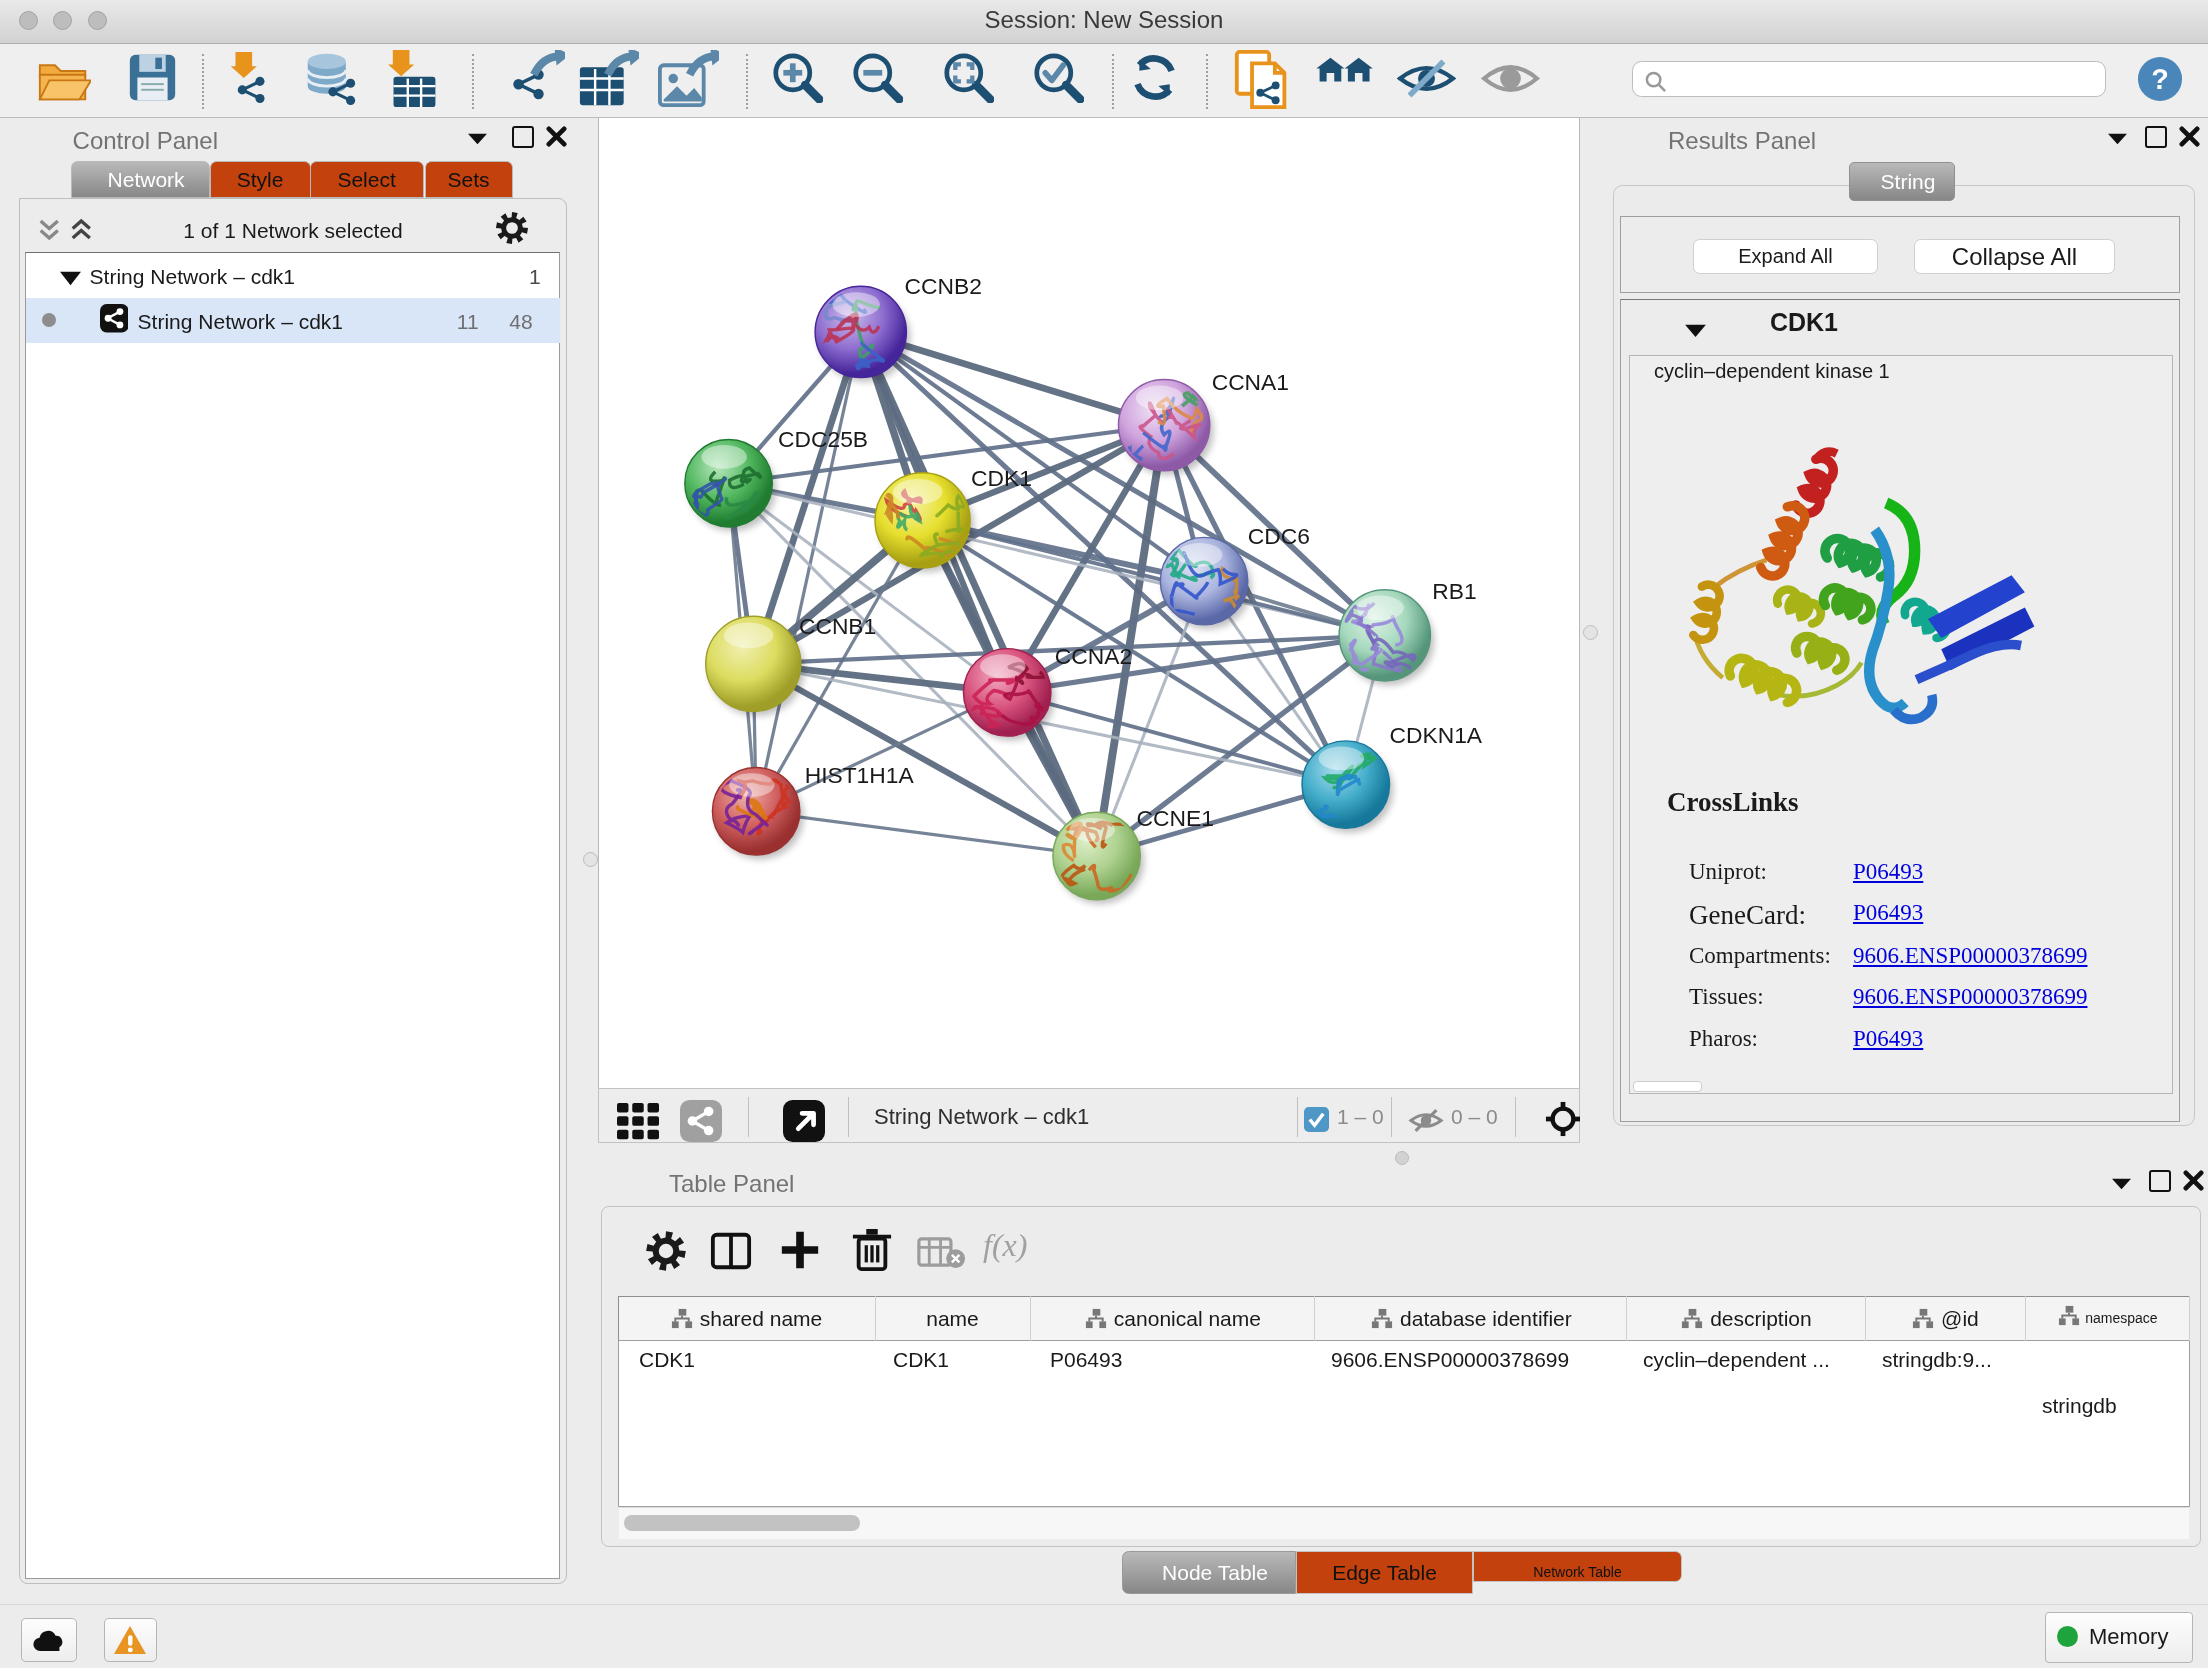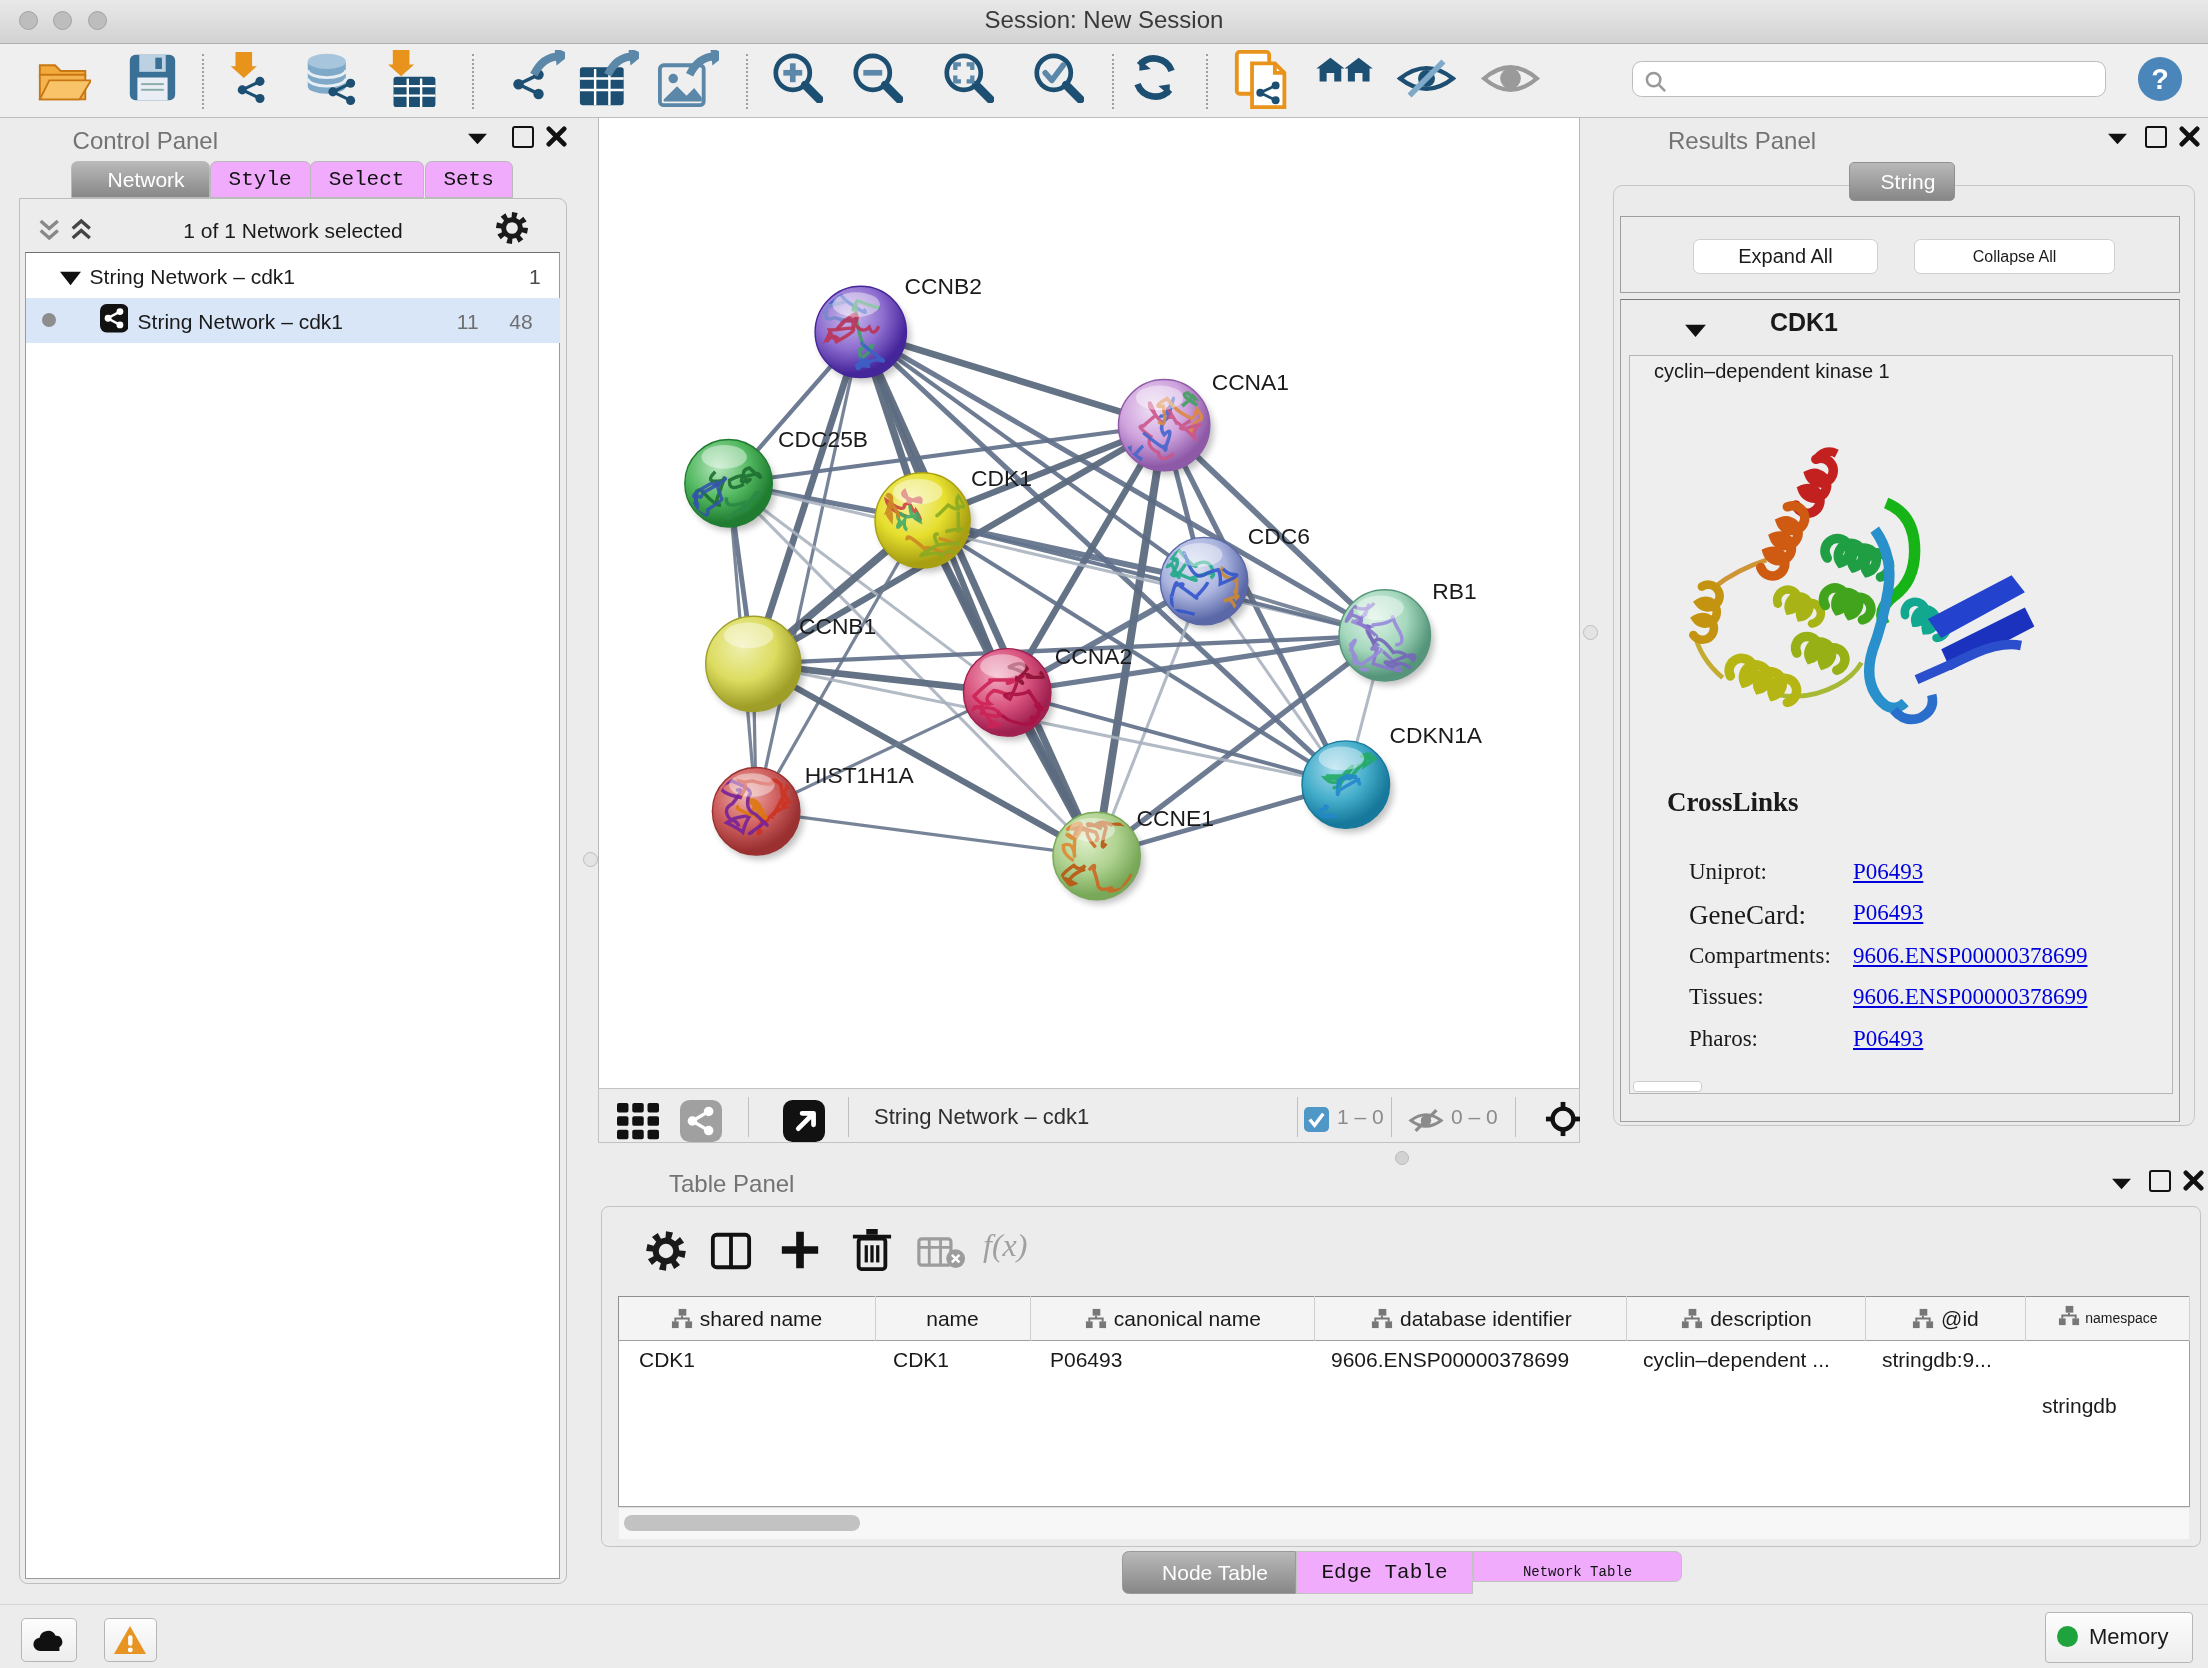--- a/index.html
+++ b/index.html
@@ -15,21 +15,21 @@
   #toolbar{left:0;top:44px;width:2208px;height:73px;background:#efefef;
       border-bottom:1px solid #bdbdbd;}
   .tbsep{position:absolute;top:9.5px;height:55px;width:0;
       border-left:2.9px dotted #9f9f9f;}
   .tbi{position:absolute;}
   #searchbox{position:absolute;left:1632px;top:17px;width:474px;height:36px;
       background:#fff;border:1.9px solid #bdbdbd;border-radius:9.5px;box-sizing:border-box;}
   #controlpanel{left:7.6px;top:118px;width:590px;height:1466px;background:#ececec;}
   .panehdr{font-size:24px;color:#737373;margin-left:44px;}
   .tabsel{background:linear-gradient(#b9b9b9,#878787);color:#fff;padding-left:12px;}
-  .tabun{background:#f0abfc;color:#111;font-family:Liberation Mono, monospace;}
+  .tabun{background:#c2410c;color:#111;}
   #netview{left:598px;top:118px;width:982px;height:970px;background:#ffffff;
       border-left:1px solid #b8b8b8;border-right:1px solid #b8b8b8;box-sizing:border-box;}
   #netbar{left:598px;top:1088px;width:982px;height:55px;background:#ededed;
       border:1px solid #c2c2c2;box-sizing:border-box;}
   #resultspanel{left:1580px;top:118px;width:629px;height:1029px;background:#ececec;}
   #tablepanel{left:590px;top:1147px;width:1619px;height:457px;background:#ececec;}
   #statusbar{left:0;top:1604px;width:2208px;height:65px;background:#ececec;
       border-top:1px solid #d6d6d6;}
   a.lnk{color:#0000dd;}
 </style>
@@ -576,21 +576,21 @@
       <path d="M3 5 L23 5 L13 16 Z" fill="#111"></path>
     </svg>
 <div class="abs" style="left:565px;top:7.6px;width:18px;height:18px;border:2.9px solid #111;border-radius:2.9px;"></div>
 <svg class="abs" style="left:599px;top:7.6px;" width="21" height="21" viewBox="0 0 22 22">
       <path d="M3 3 L19 19 M19 3 L3 19" stroke="#111" stroke-width="5" stroke-linecap="round"></path>
     </svg>
 <div class="abs" style="left:33px;top:67px;width:580px;height:939px;background:#ebebeb;border:1px solid #c6c6c6;border-radius:9.5px;"></div>
 <div class="abs tabsel" style="left:269px;top:44px;width:106px;height:39px;border:1px solid #909090;border-radius:5px;box-sizing:border-box;text-align:center;line-height:37px;font-size:21px;">String</div>
 <div class="abs" style="left:40px;top:98px;width:558px;height:75px;background:#ececec;border:1px solid #9e9e9e;"></div>
 <div class="abs" style="left:113px;top:121px;width:185px;height:35px;background:#fff;border:1px solid #cfcfcf;border-radius:6.7px;box-sizing:border-box;text-align:center;line-height:33px;font-size:20px;">Expand All</div>
-<div class="abs" style="left:334px;top:121px;width:201px;height:35px;background:#fff;border:1px solid #cfcfcf;border-radius:6.7px;box-sizing:border-box;text-align:center;line-height:33px;font-size:16px;">Collapse All</div>
+<div class="abs" style="left:334px;top:121px;width:201px;height:35px;background:#fff;border:1px solid #cfcfcf;border-radius:6.7px;box-sizing:border-box;text-align:center;line-height:33px;font-size:24px;">Collapse All</div>
 <div class="abs" style="left:40px;top:181px;width:558px;height:821px;background:#ececec;border:1px solid #9e9e9e;border-top:1.9px solid #777;"></div>
 <svg class="abs" style="left:103px;top:204px;" width="25" height="17" viewBox="0 0 26 18">
       <path d="M2 3 L24 3 L13 16 Z" fill="#111"></path>
     </svg>
 <div class="abs" style="left:110px;top:190px;width:228px;text-align:center;font-size:25px;font-weight:bold;">CDK1</div>
 <div class="abs" style="left:49px;top:237px;width:542px;height:737px;background:#eeeeee;border:1px solid #b5b5b5;"></div>
 <div class="abs" style="left:74px;top:242px;font-size:20px;">cyclin–dependent kinase 1</div>
 <svg class="abs" style="left:76px;top:328px;" width="409" height="323" viewBox="0 0 430 340">
 <path d="M116 120 Q 85 130 62 148" fill="none" stroke="#c88414" stroke-width="5" opacity="0.85"></path>
 <path d="M40 196 Q 46 224 70 244" fill="none" stroke="#bca012" stroke-width="5" opacity="0.85"></path>

